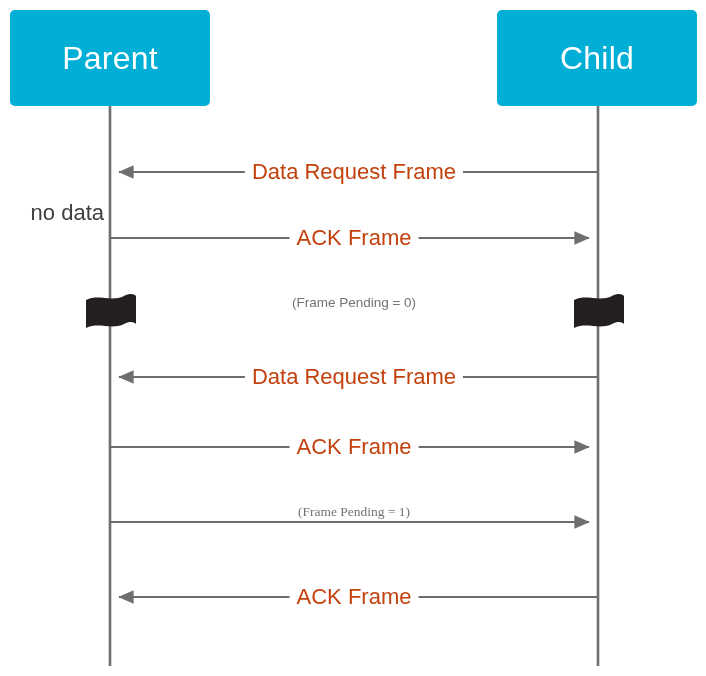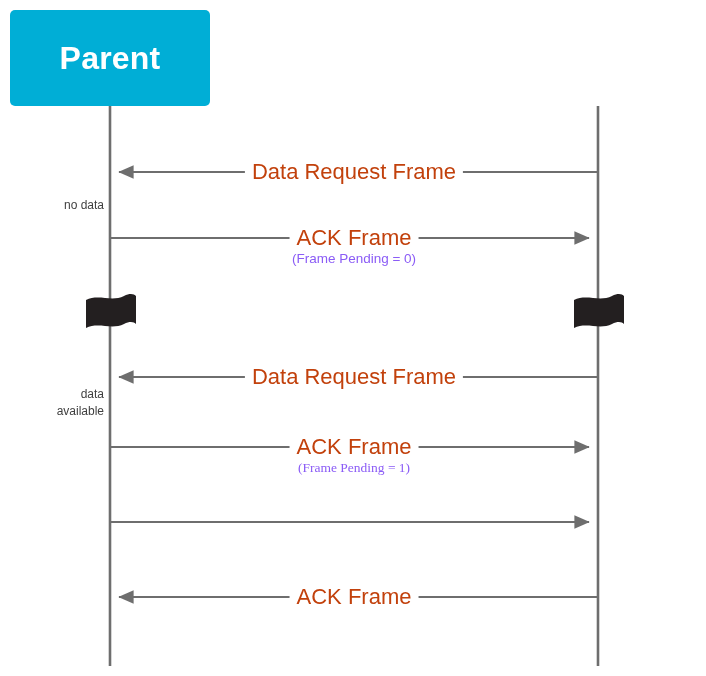--- a/index.html
+++ b/index.html
@@ -31,49 +31,50 @@
     position: absolute;
     border-radius: 5px;
     box-sizing: border-box;
     display: flex;
     align-items: center;
     justify-content: center;
   }
   .actor-label {
     color: #ffffff;
     font-size: 32px;
-    font-weight: bold;
+    font-weight: normal;
     letter-spacing: 0.2px;
     line-height: 1;
   }
   .msg-label {
     position: absolute;
     font-size: 22px;
     color: #c2410c;
     white-space: nowrap;
     transform: translate(-50%, -50%);
     background: #ffffff;
     padding: 0 7px;
     line-height: 1;
   }
   .msg-sublabel {
     position: absolute;
     font-size: 13.5px;
-    color: #8b5cf6;
+    color: #737373;
     white-space: nowrap;
     transform: translate(-50%, 0);
     line-height: 1;
+    margin-top: 44px;
   }
   .side-note {
     position: absolute;
-    font-size: 12px;
+    font-size: 22px;
     color: #3f3f3f;
     line-height: 1.45;
     white-space: nowrap;
-    text-align: right;
+    text-align: left;
   }
 </style>
 </head>
 <body>
 
 <div id="diagram-root">
 
   <svg id="seq-svg" width="706" height="676" viewBox="0 0 706 676">
     <defs>
       <marker id="arrow-right" viewBox="0 0 10 10" refX="9.5" refY="5" markerWidth="7" markerHeight="7" orient="auto-start-reverse">
@@ -113,36 +114,35 @@
                C 622 322, 618 321, 612 324
                C 600 330, 586 322, 574 328
                Z" fill="#231f20"></path>
     </g>
   </svg>
 
   <div class="actor-box" id="actor-box-parent" style="left:10px; top:10px; width:200px; height:96px; background:#00AED6;">
     <span class="actor-label">Parent</span>
   </div>
 
+  <div class="actor-box" id="actor-box-child" style="left:497px; top:10px; width:200px; height:96px; background:#00AED6;">
+    <span class="actor-label">Child</span>
+  </div>
 
   <div class="msg-label" style="left:354px; top:172px;">Data Request Frame</div>
 
   <div class="msg-label" style="left:354px; top:238px;">ACK Frame</div>
   <div class="msg-sublabel" style="left:354px; top:252px;">(Frame Pending = 0)</div>
 
   <div class="msg-label" style="left:354px; top:377px;">Data Request Frame</div>
 
   <div class="msg-label" style="left:354px; top:447px;">ACK Frame</div>
   <div class="msg-sublabel" style="left:354px; top:461px;font-family:Liberation Serif, serif;">(Frame Pending = 1)</div>
 
 
   <div class="msg-label" style="left:354px; top:597px;">ACK Frame</div>
 
   <div class="side-note" style="right:602px; top:197px;">
     <div>no data</div>
   </div>
 
-  <div class="side-note" style="right:602px; top:386px;">
-    <div>data</div>
-    <div>available</div>
-  </div>
 
 </div>
 
 </body></html>

